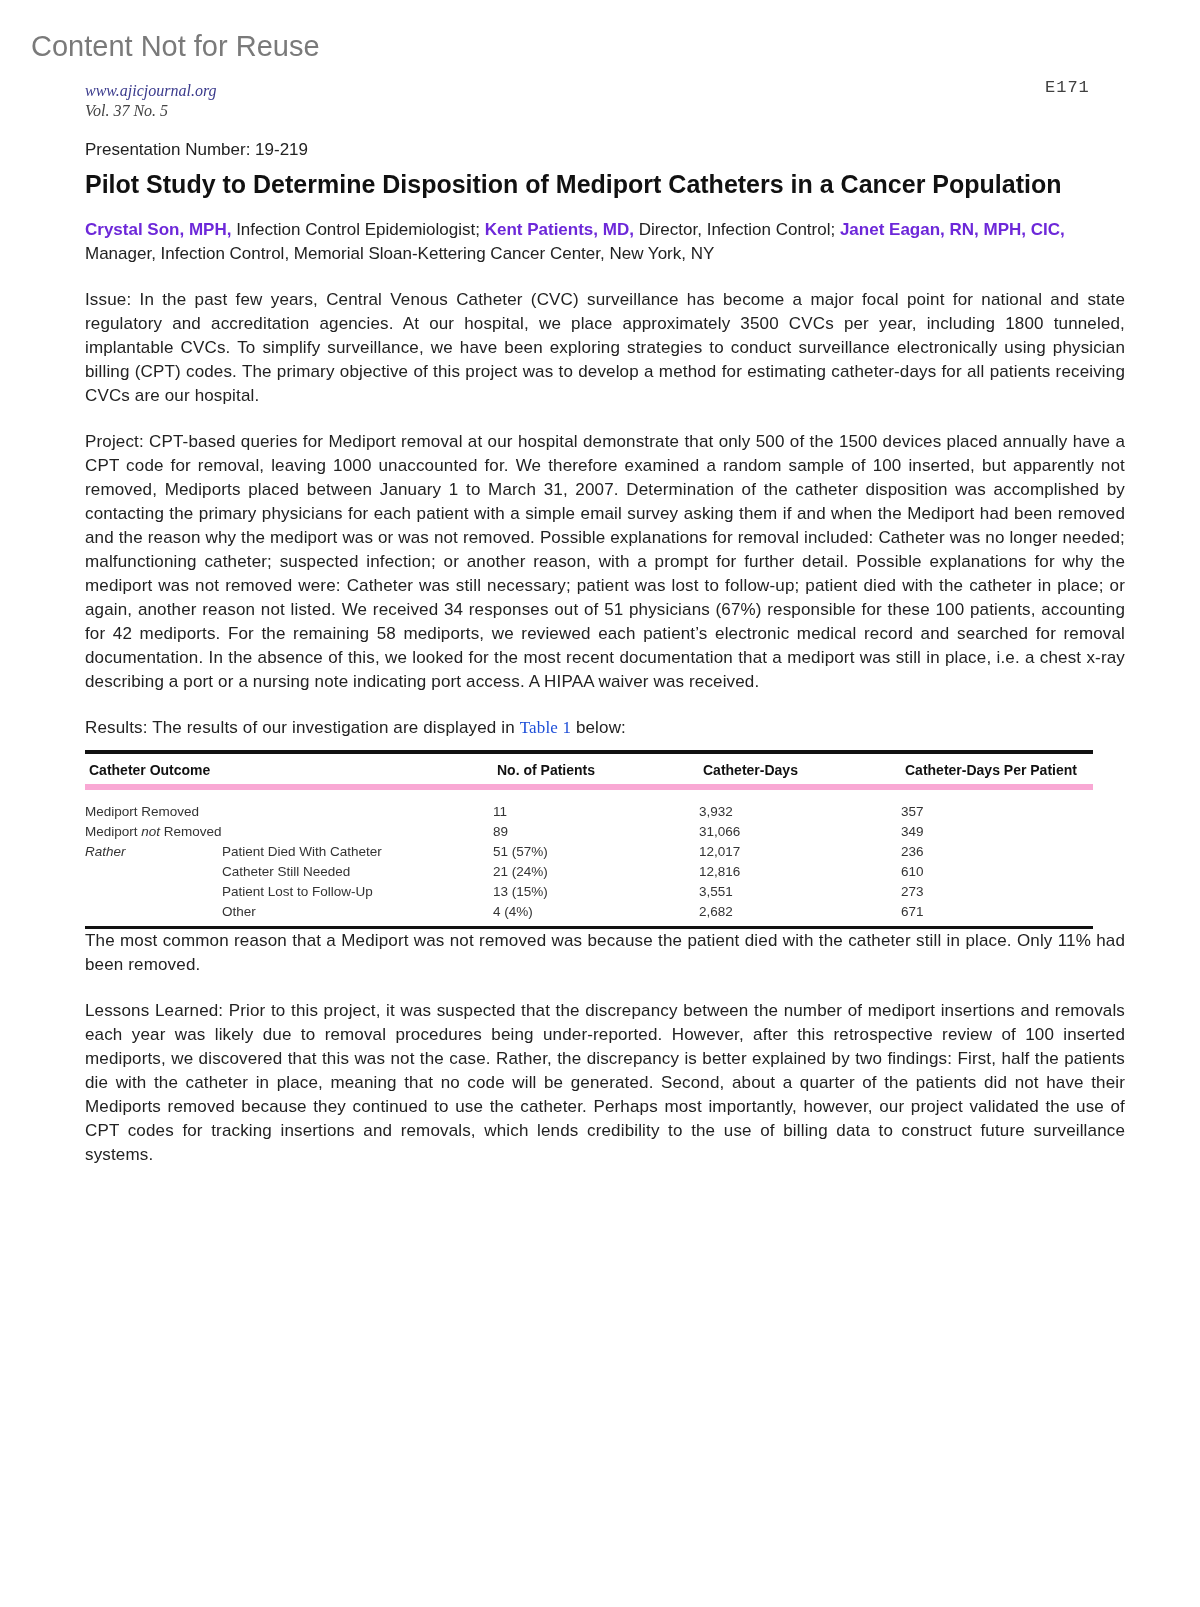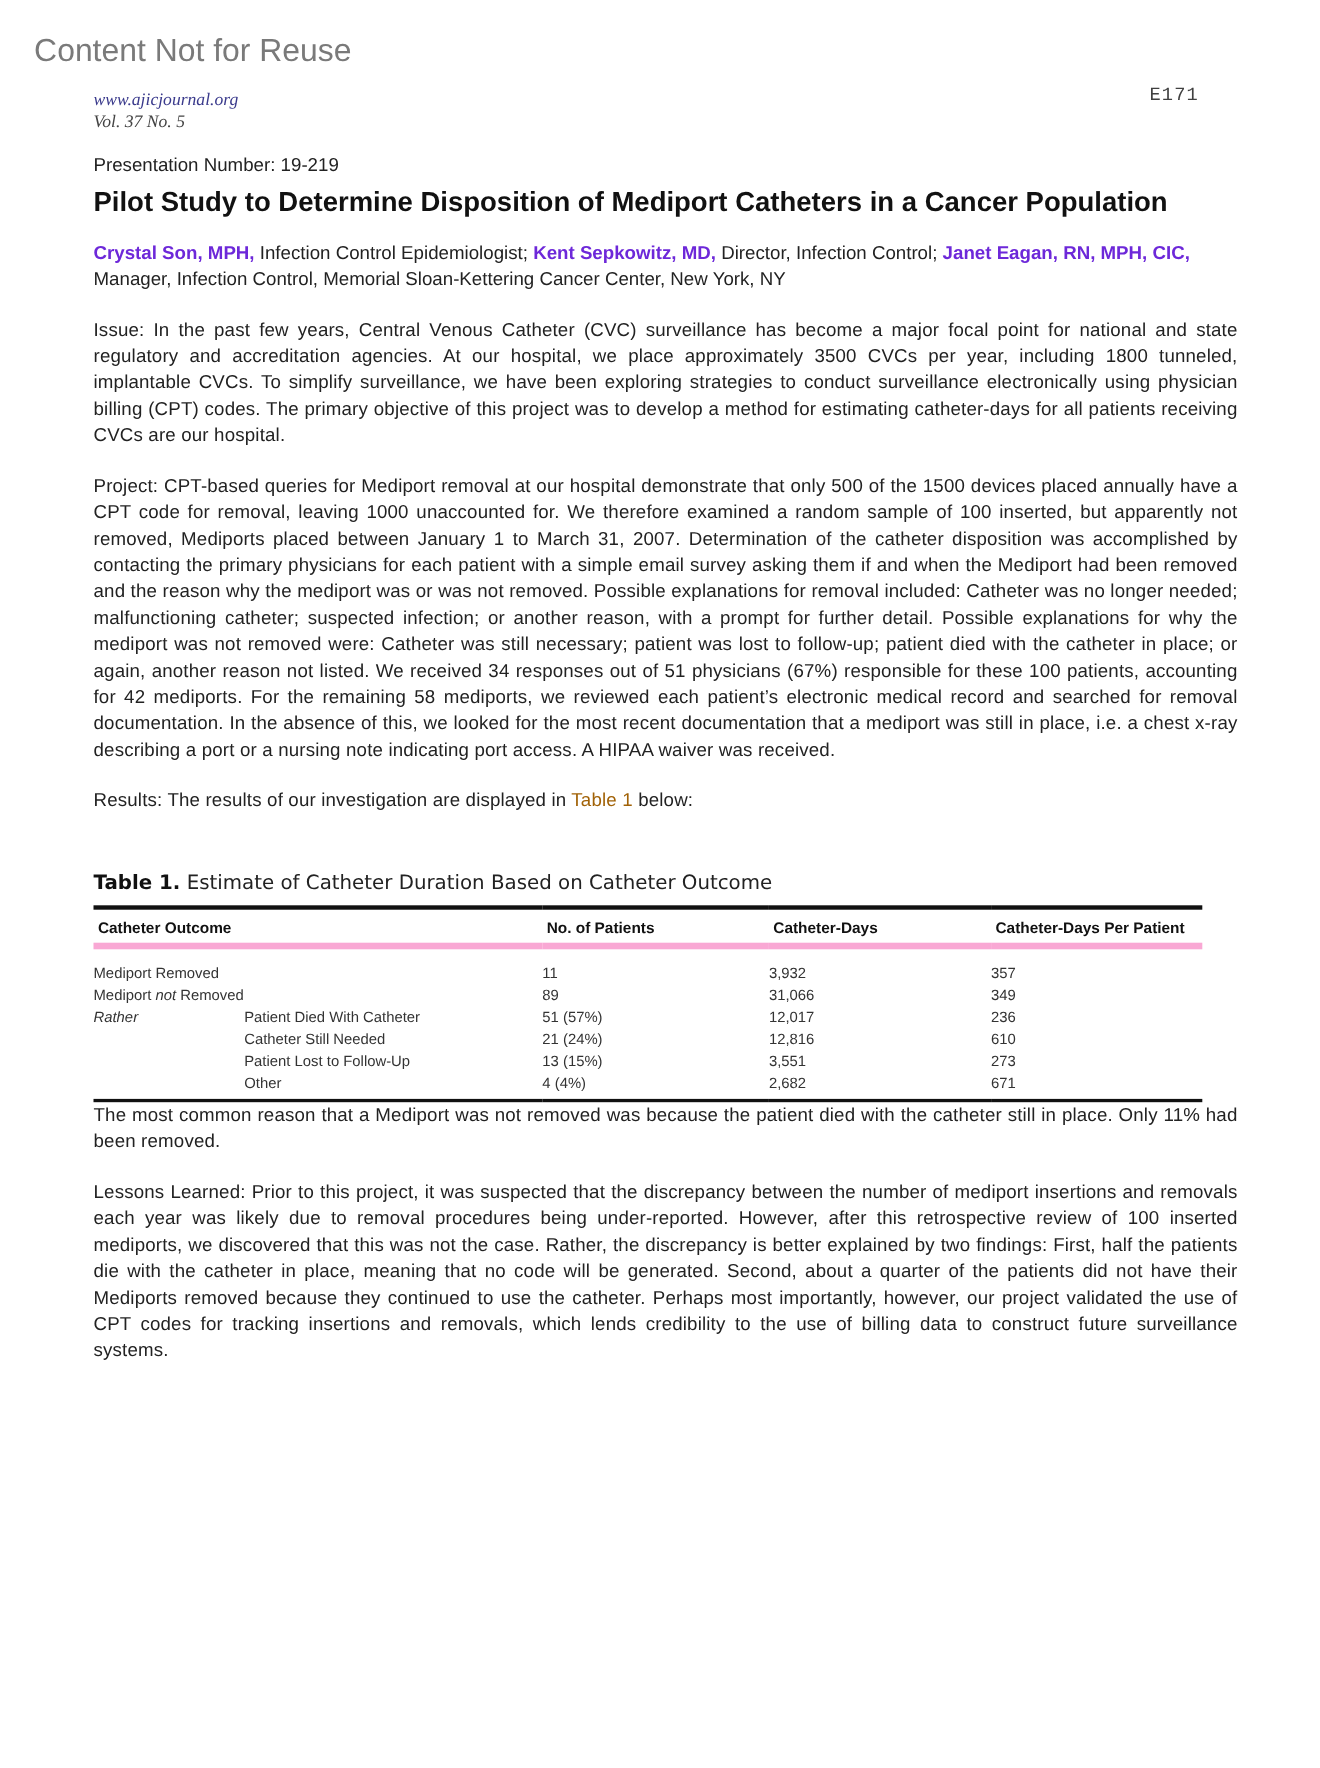--- a/index.html
+++ b/index.html
@@ -13,21 +13,21 @@
                  font-style: italic; font-size: 16px; color: #444; }
   .page-num { position: absolute; left: 1045px; top: 78px; font-family: Liberation Mono, monospace;
               font-size: 17px; color: #404040; letter-spacing: 1px; }
   .content { position: absolute; left: 85px; top: 140px; width: 1040px; }
   .pres-num { font-size: 17px; color: #222; margin: 0 0 8px 0; }
   .title { font-size: 25px; font-weight: bold; line-height: 32px; color: #111; margin: 0 0 18px 0;
            font-family: "Liberation Sans", sans-serif; }
   .authors { font-size: 17px; line-height: 24px; margin: 0 0 22px 0; color: #222; }
   .authors b { color: #6d28d9; }
   p.body { font-size: 17px; line-height: 24px; margin: 0 0 22px 0; color: #222; text-align: justify; letter-spacing: 0.15px; }
-  .link { color: #a16207; }
+  .link { color: #1d4ed8; font-family: Liberation Serif, serif; }
   .table-caption { margin-top: 52px; font-size: 18px; color: #222; font-family: "DejaVu Sans", sans-serif; }
   .table-caption b { color: #111; }
   table.t1 { width: 1008px; margin-top: 10px; border-collapse: collapse; font-size: 13.5px; color: #333; }
   table.t1 thead th { text-align: left; font-weight: bold; font-size: 14px; color: #111;
                       padding: 8px 4px 6px 4px; border-top: 4px solid #111; border-bottom: 6px solid #f9a8d4; }
   table.t1 tbody td { padding: 1px 0; height: 18px; }
   table.t1 tbody tr:first-child td { padding-top: 12px; }
   table.t1 tbody tr:last-child td { padding-bottom: 6px; border-bottom: 3px solid #111; }
   .col-out { width: 400px; }
   .col-n { width: 198px; }
@@ -42,33 +42,29 @@
 <div class="watermark">Content Not for Reuse</div>
 <div class="journal-url">www.ajicjournal.org</div>
 <div class="journal-vol">Vol. 37 No. 5</div>
 <div class="page-num">E171</div>
 
 <div class="content">
   <div class="pres-num">Presentation Number: 19-219</div>
   <div class="title">Pilot Study to Determine Disposition of Mediport Catheters in a Cancer Population</div>
 
   <div class="authors">
-    <b>Crystal Son, MPH,</b><span> Infection Control Epidemiologist; </span><b>Kent Sepkowitz, MD,</b><span> Director, Infection Control; </span><b>Janet Eagan, RN, MPH, CIC,</b><span> Manager, Infection Control, Memorial Sloan-Kettering Cancer Center, New York, NY</span>
+    <b>Crystal Son, MPH,</b><span> Infection Control Epidemiologist; </span><b>Kent Patients, MD,</b><span> Director, Infection Control; </span><b>Janet Eagan, RN, MPH, CIC,</b><span> Manager, Infection Control, Memorial Sloan-Kettering Cancer Center, New York, NY</span>
   </div>
 
   <p class="body">Issue: In the past few years, Central Venous Catheter (CVC) surveillance has become a major focal point for national and state regulatory and accreditation agencies. At our hospital, we place approximately 3500 CVCs per year, including 1800 tunneled, implantable CVCs. To simplify surveillance, we have been exploring strategies to conduct surveillance electronically using physician billing (CPT) codes. The primary objective of this project was to develop a method for estimating catheter-days for all patients receiving CVCs are our hospital.</p>
   <p class="body">Project: CPT-based queries for Mediport removal at our hospital demonstrate that only 500 of the 1500 devices placed annually have a CPT code for removal, leaving 1000 unaccounted for. We therefore examined a random sample of 100 inserted, but apparently not removed, Mediports placed between January 1 to March 31, 2007. Determination of the catheter disposition was accomplished by contacting the primary physicians for each patient with a simple email survey asking them if and when the Mediport had been removed and the reason why the mediport was or was not removed. Possible explanations for removal included: Catheter was no longer needed; malfunctioning catheter; suspected infection; or another reason, with a prompt for further detail. Possible explanations for why the mediport was not removed were: Catheter was still necessary; patient was lost to follow-up; patient died with the catheter in place; or again, another reason not listed. We received 34 responses out of 51 physicians (67%) responsible for these 100 patients, accounting for 42 mediports. For the remaining 58 mediports, we reviewed each patient’s electronic medical record and searched for removal documentation. In the absence of this, we looked for the most recent documentation that a mediport was still in place, i.e. a chest x-ray describing a port or a nursing note indicating port access. A HIPAA waiver was received.</p>
   <p class="body" style="margin-bottom:0;">
     <span>Results: The results of our investigation are displayed in </span><span class="link">Table 1</span><span> below:</span>
   </p>
 
-  <div class="table-caption">
-    <b>Table 1.</b>
-    <span>Estimate of Catheter Duration Based on Catheter Outcome</span>
-  </div>
 
   <table class="t1">
     <thead>
       <tr>
         <th class="col-out">Catheter Outcome</th>
         <th class="col-n">No. of Patients</th>
         <th class="col-d">Catheter-Days</th>
         <th>Catheter-Days Per Patient</th>
       </tr>
     </thead>

